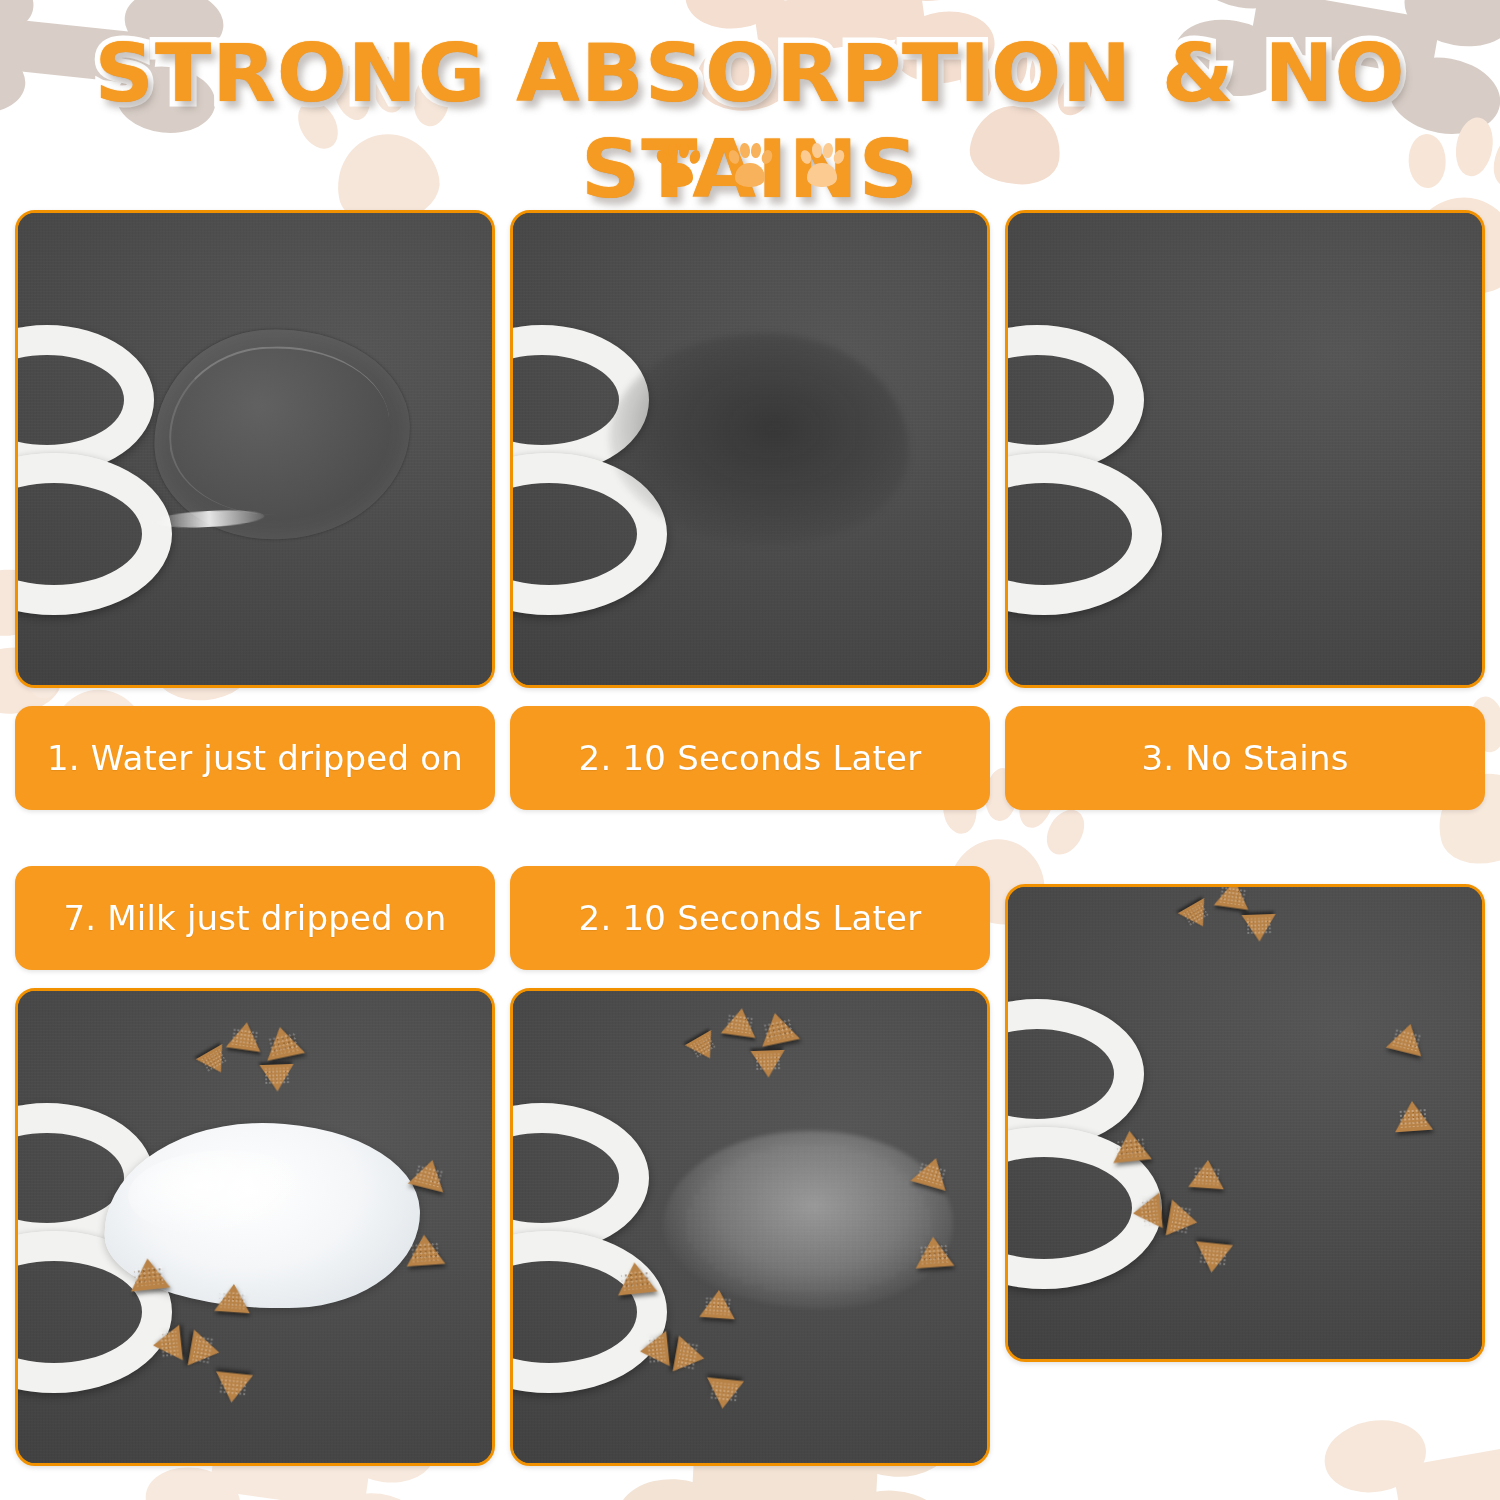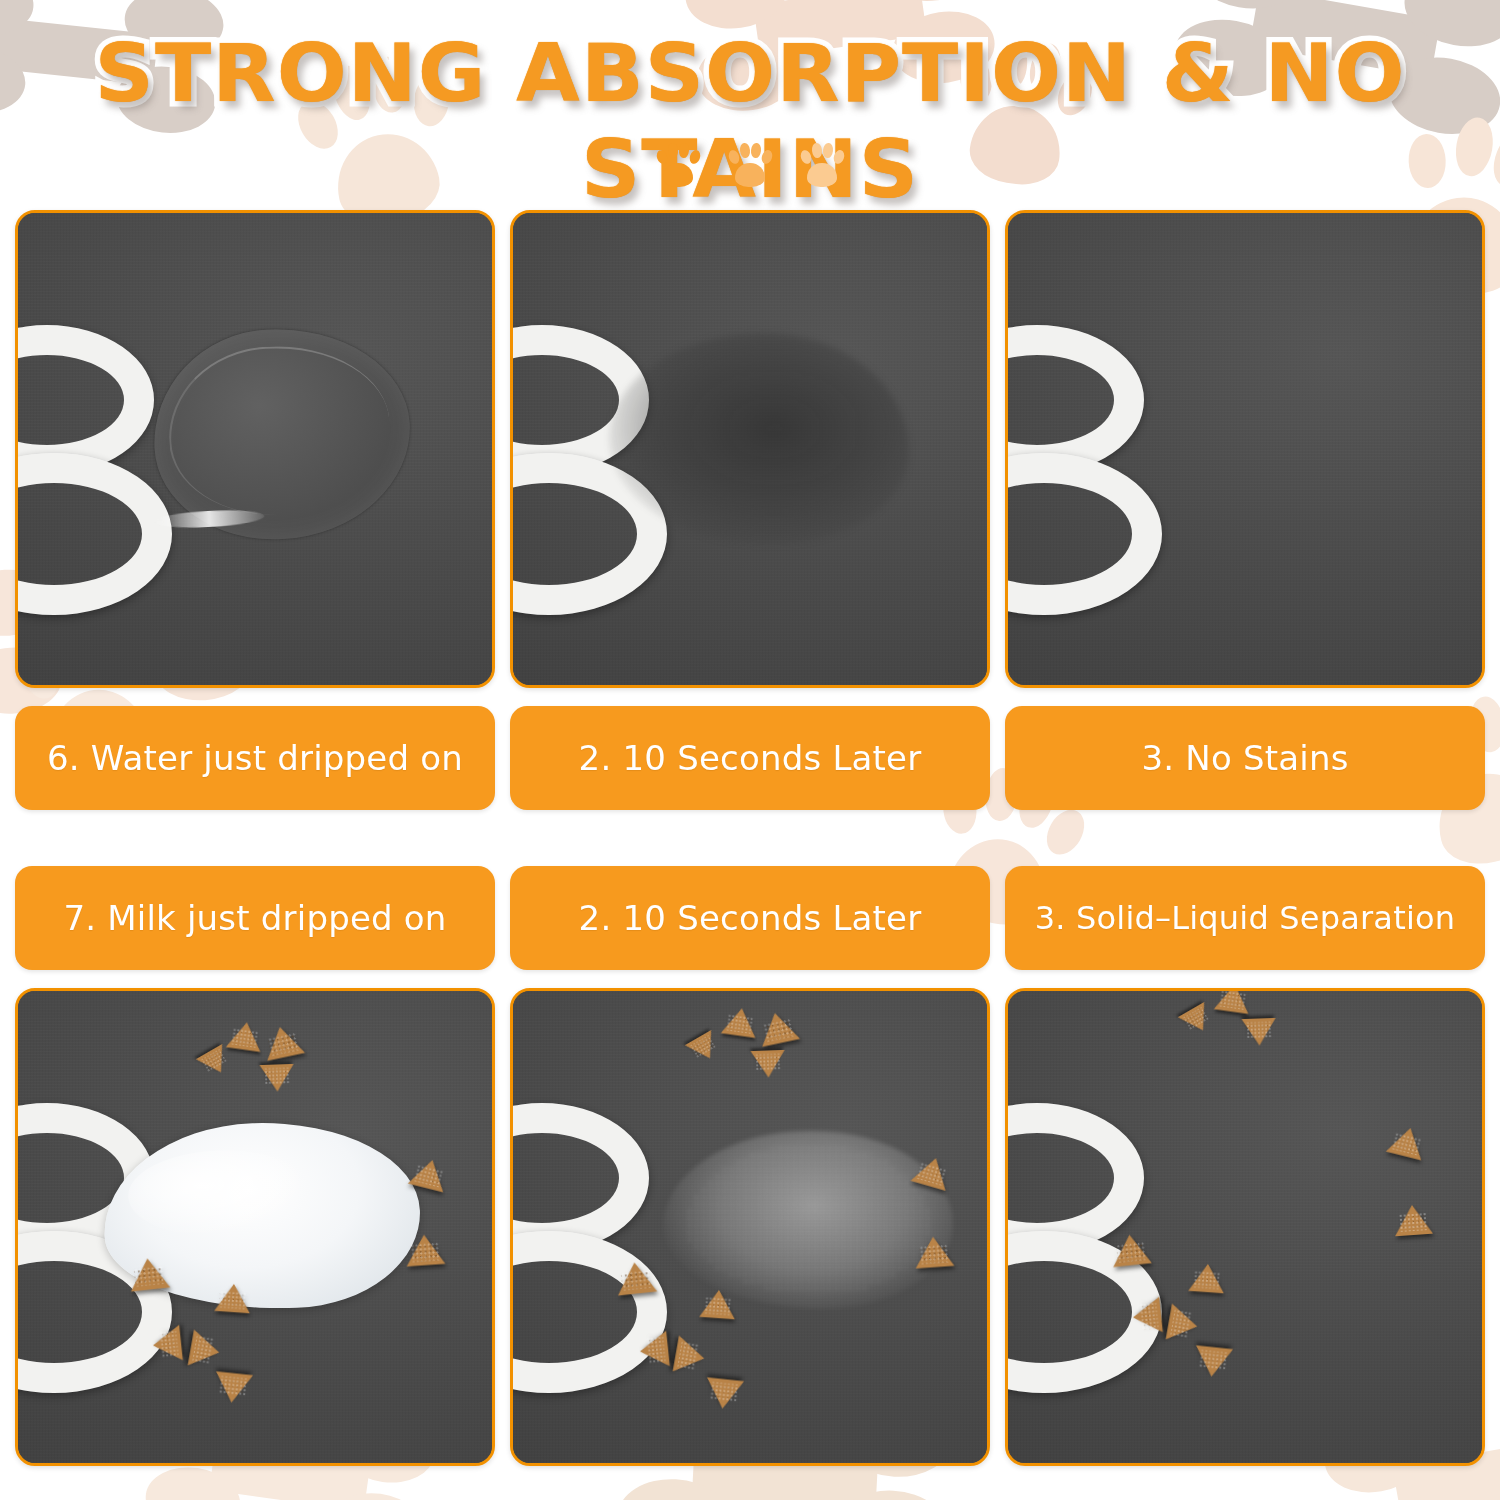--- a/index.html
+++ b/index.html
@@ -411,21 +411,21 @@
     <div class="cell c1">
       <div class="photo">
         <div class="mat"></div>
         <div class="logoB">
           <div class="ring top"></div>
             <div class="ring bottom"></div>
         </div>
         <div class="puddle water-wet"></div>
       </div>
       <div class="caption">
-        <span>6. Water just dripped on</span>
+        <span>1. Water just dripped on</span>
       </div>
     </div>
 
     <div class="cell c2">
       <div class="photo">
         <div class="mat"></div>
         <div class="logoB">
           <div class="ring top"></div>
             <div class="ring bottom"></div>
         </div>
@@ -496,23 +496,20 @@
         <div class="kib" style="left:402px; top:246px; transform:rotate(-4deg) scale(1.02);"></div>
         <div class="kib" style="left:104px; top:272px; transform:rotate(-6deg) scale(1.04);"></div>
         <div class="kib" style="left:186px; top:298px; transform:rotate(4deg) scale(.94);"></div>
         <div class="kib" style="left:122px; top:344px; transform:rotate(-96deg) scale(.94);"></div>
         <div class="kib" style="left:158px; top:350px; transform:rotate(100deg) scale(.96);"></div>
         <div class="kib" style="left:192px; top:388px; transform:rotate(186deg) scale(.98);"></div>
       </div>
     </div>
 
     <div class="cell c3">
-      <div class="caption tight">
-        <span>3. Solid–Liquid Separation</span>
-      </div>
       <div class="photo">
         <div class="mat"></div>
         <div class="logoB">
           <div class="ring top"></div>
             <div class="ring bottom"></div>
         </div>
         <div class="kib" style="left:206px; top:-8px;  transform:rotate(8deg)  scale(.92);"></div>
         <div class="kib" style="left:170px; top:14px;  transform:rotate(150deg) scale(.80);"></div>
         <div class="kib" style="left:232px; top:26px;  transform:rotate(178deg) scale(.90);"></div>
         <div class="kib" style="left:380px; top:136px; transform:rotate(14deg) scale(.96);"></div>

